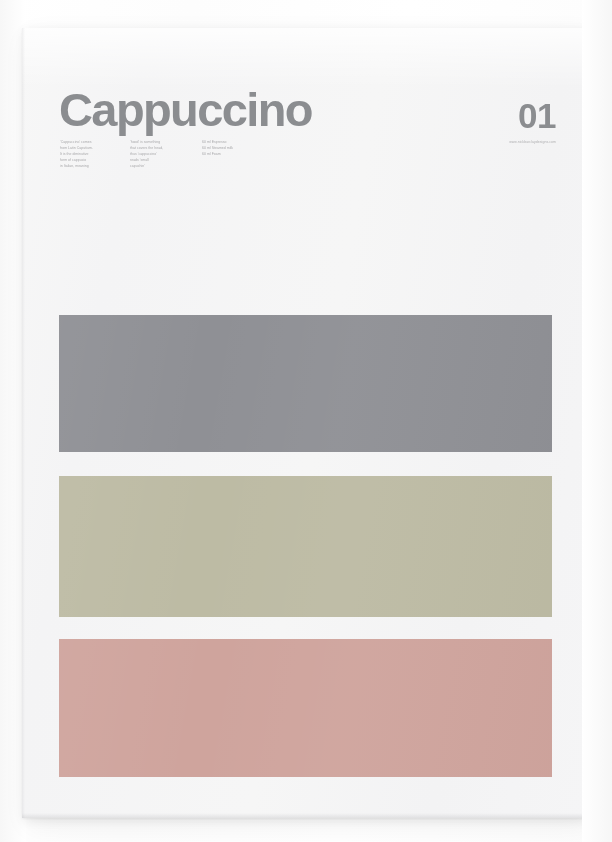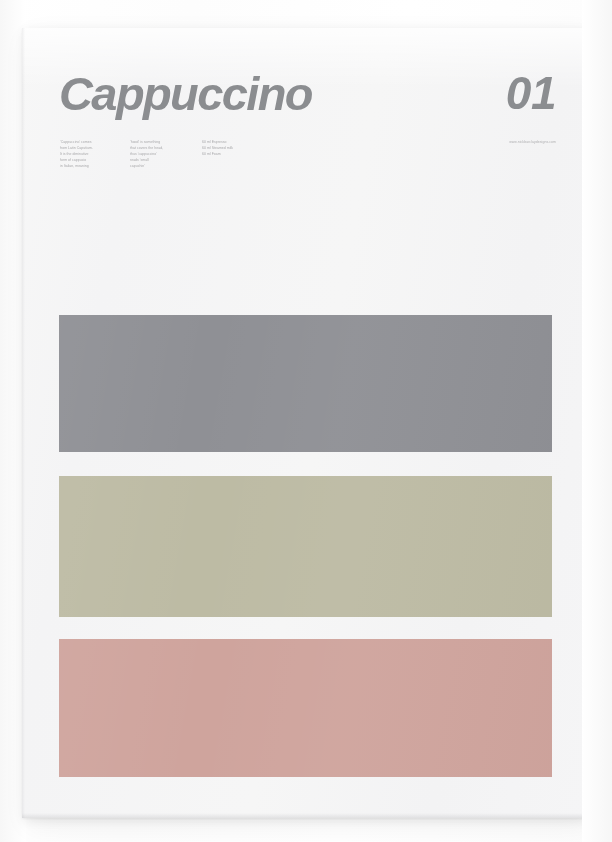--- a/index.html
+++ b/index.html
@@ -70,37 +70,36 @@
     left: 0; top: 0; bottom: 0; width: 3px;
     background: linear-gradient(90deg, rgba(190,190,193,0.22), rgba(255,255,255,0));
     pointer-events: none;
   }
 
   
   #poster-header {
     position: absolute;
     left: 37px;
     right: 30px;
-    top: 37px;
+    top: 49px;
     height: 56px;
     display: flex;
-    align-items: center;
+    align-items: flex-end;
     justify-content: space-between;
-    font-style: italic;
   }
   #poster-title {
     font-size: 47px;
     font-weight: bold;
     letter-spacing: -1.6px;
     color: #8b8d90;
     line-height: 1;
     white-space: nowrap;
   }
   #poster-number {
-    font-size: 46px;
+    font-size: 35px;
     font-weight: bold;
     letter-spacing: -0.5px;
     color: #8b8d90;
     line-height: 1;
   }
 
   
   #caption-row {
     position: absolute;
     left: 38px;

